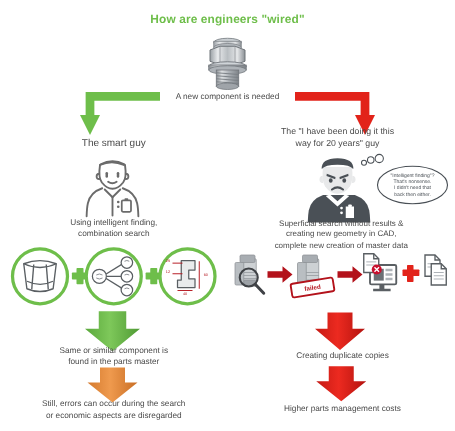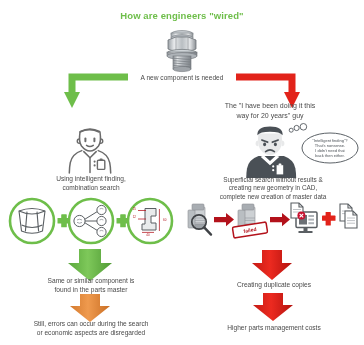--- a/index.html
+++ b/index.html
@@ -147,20 +147,21 @@
     </svg>
   </div>
 
   <div class="abs elbow-right">
     <svg viewBox="0 0 68 40" width="68" height="40">
       <path d="M0 7 H56 V24" stroke="#e2231a" stroke-width="7" fill="none" stroke-linecap="butt"></path>
       <polygon points="48,22 64,22 56,38" fill="#e2231a"></polygon>
     </svg>
   </div>
 
+  <div class="abs head-left">The smart guy</div>
 
   <div class="abs head-right">
     <div>The "I have been doing it this</div>
     <div>way for 20 years" guy</div>
   </div>
 
   <div class="abs guy-left">
     <svg viewBox="0 0 66 54" width="66" height="54">
       <g fill="none" stroke="#6b6b6b" stroke-width="1.5" stroke-linejoin="round" stroke-linecap="round">
 

